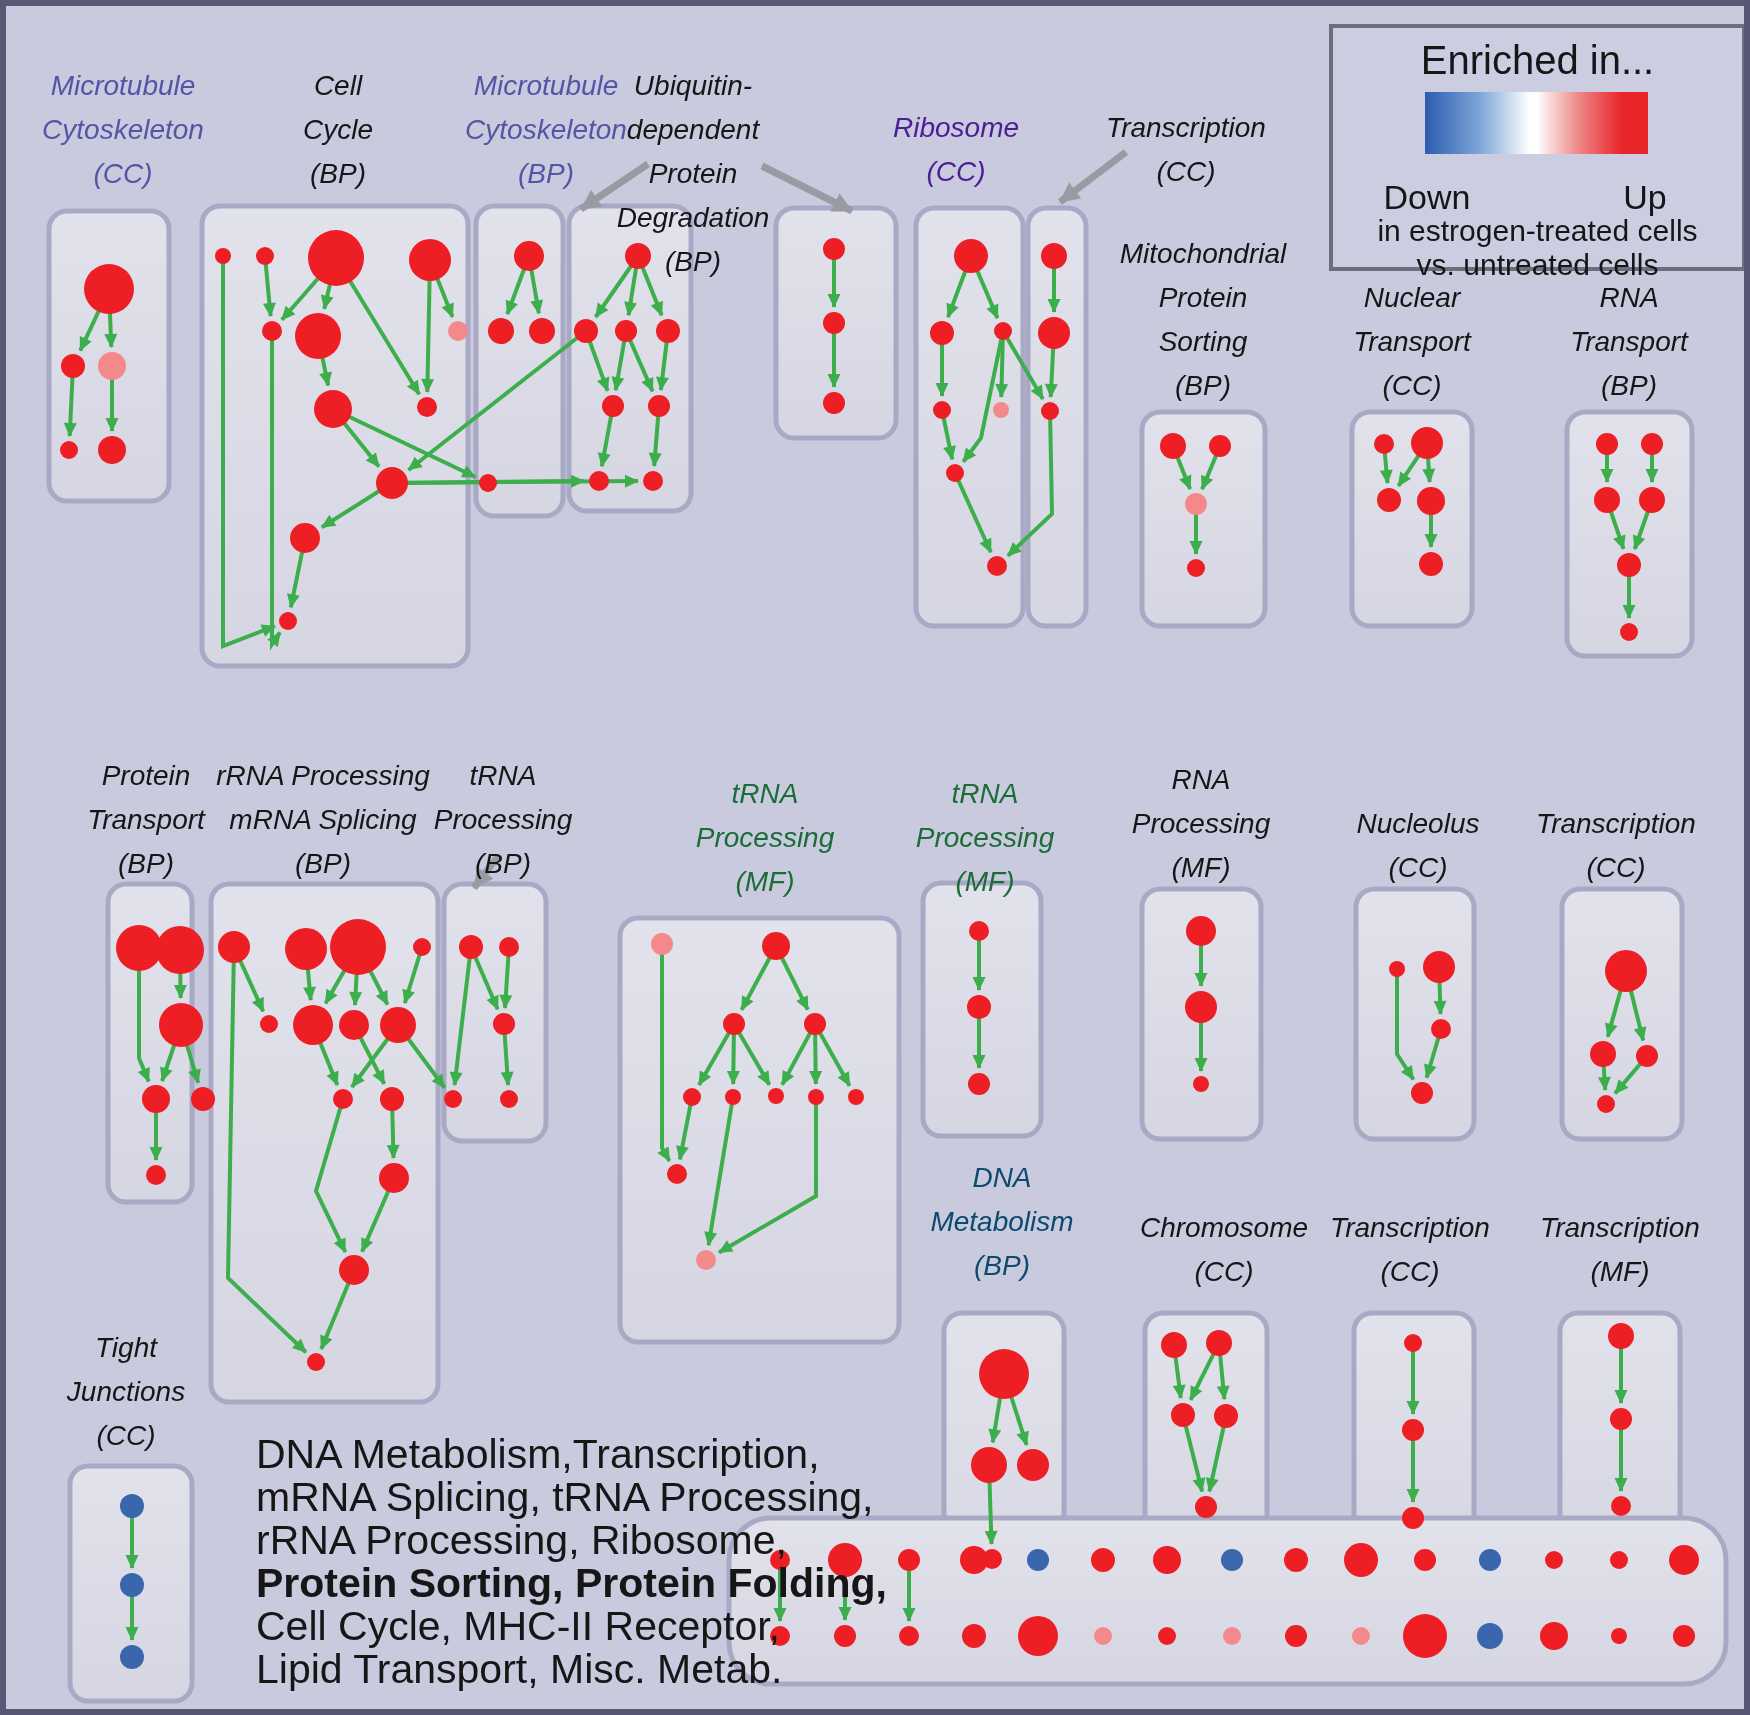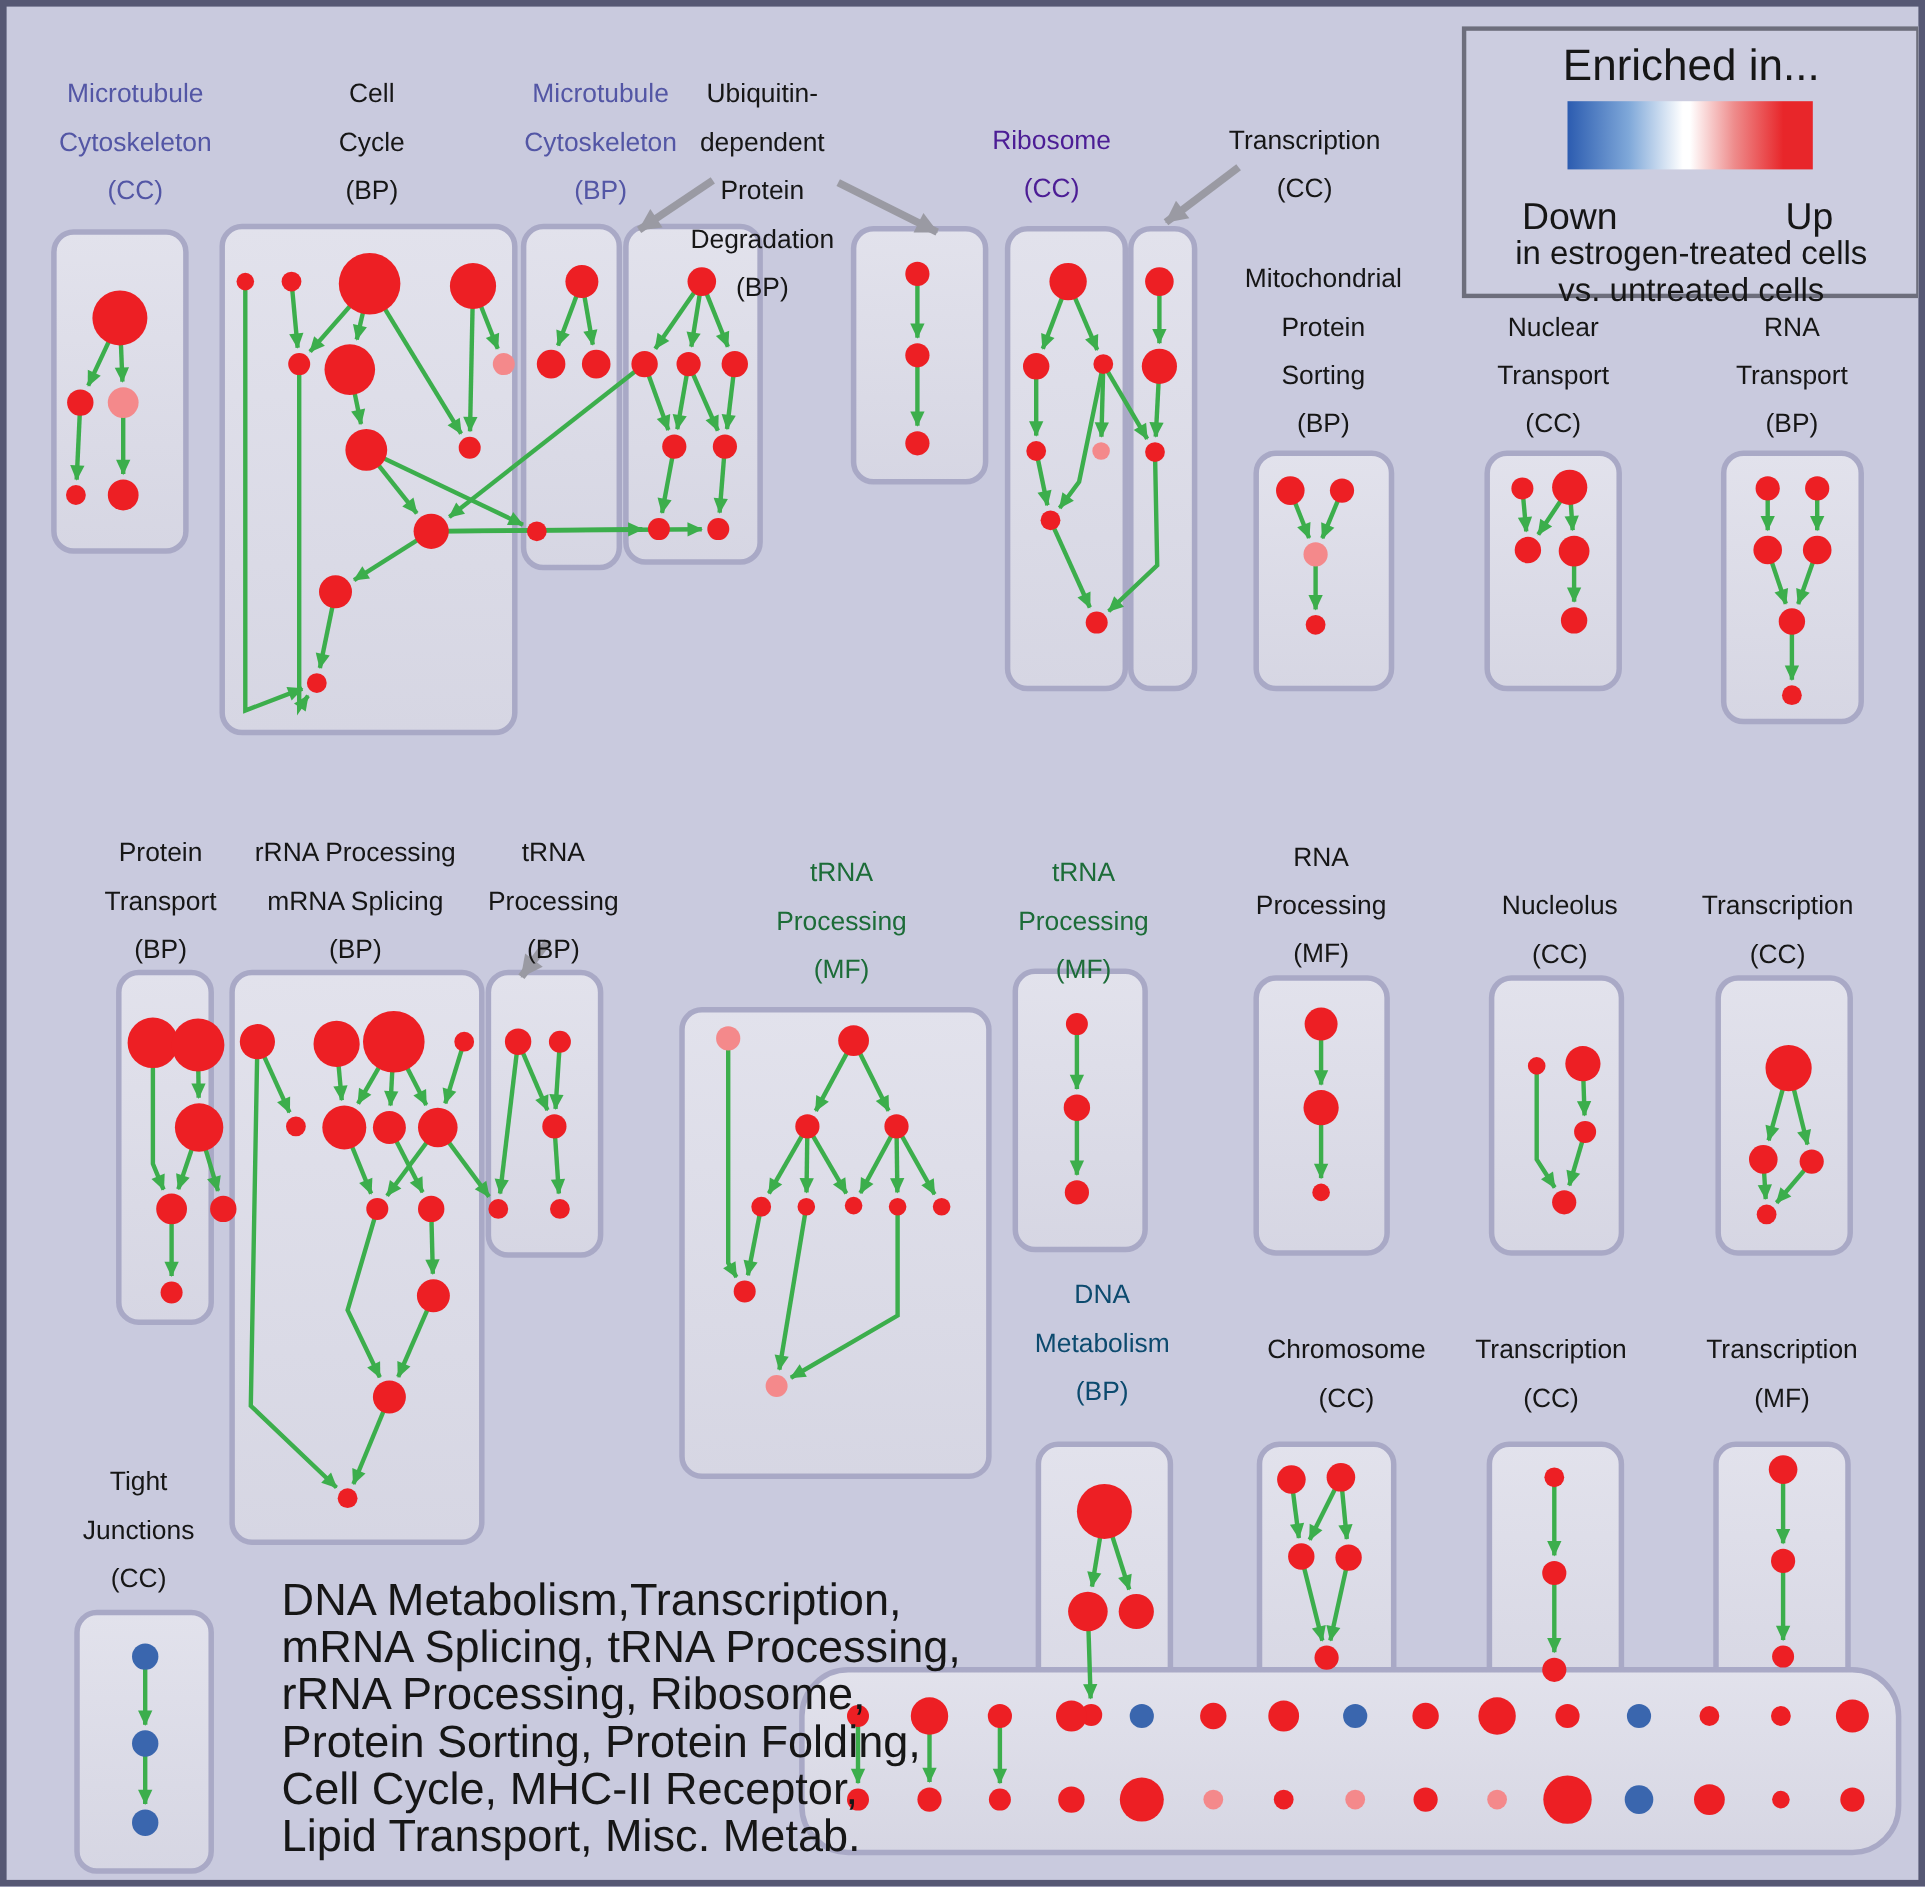--- a/index.html
+++ b/index.html
@@ -1,21 +1,21 @@
 <!DOCTYPE html>
 <html><head>
 <meta charset="utf-8">
 <style>
   html,body{margin:0;padding:0;background:#9fa0b8;}
   #figure{position:relative;width:1750px;height:1715px;box-sizing:border-box;
           border:6px solid #565874;background:#c9cade;overflow:hidden;
           font-family:"Liberation Sans",sans-serif;}
   #net{position:absolute;left:0;top:0;}
   .label{position:absolute;transform:translateX(-50%);text-align:center;
-         font-size:24px;line-height:44px;color:#161616;white-space:nowrap;}
+         font-size:28px;line-height:44px;color:#161616;white-space:nowrap;font-style:italic;}
   .note-line{position:absolute;font-size:41px;line-height:43px;color:#161616;white-space:nowrap;}
   #legend{position:absolute;box-sizing:border-box;border:4px solid #6d6e7c;
           background:#cccde0;}
   #legend .lg-title{position:absolute;width:100%;top:10px;text-align:center;
           font-size:40px;color:#161616;}
   #legend .lg-bar{position:absolute;}
   #legend .lg-down,#legend .lg-up{position:absolute;font-size:34px;color:#161616;
           transform:translateX(-50%);text-align:right;}
   #legend .lg-cap{position:absolute;width:100%;text-align:center;font-size:30px;
           line-height:34px;color:#161616;}
@@ -447,21 +447,21 @@
       <div class="label" style="left: 120px; top: 1320px; color: rgb(22, 22, 22);">
         <div>Tight</div>
         <div>Junctions</div>
         <div>(CC)</div>
       </div>
     </div>
   <div id="notes-holder">
       <div class="note-line" style="left: 250px; top: 1427px;">DNA Metabolism,Transcription,</div>
       <div class="note-line" style="left: 250px; top: 1470px;">mRNA Splicing, tRNA Processing,</div>
       <div class="note-line" style="left: 250px; top: 1513px;">rRNA Processing, Ribosome,</div>
-      <div class="note-line" style="left: 250px; top: 1556px;">Protein Sorting, Protein Folding,</div>
+      <div class="note-line" style="left: 250px; top: 1556px; font-weight: bold;">Protein Sorting, Protein Folding,</div>
       <div class="note-line" style="left: 250px; top: 1599px;">Cell Cycle, MHC-II Receptor,</div>
       <div class="note-line" style="left: 250px; top: 1642px;">Lipid Transport, Misc. Metab.</div>
     </div>
 
   <div id="legend" style="left: 1323px; top: 18px; width: 417px; height: 247px;">
     <div class="lg-title">Enriched in...</div>
     <div class="lg-bar" id="lg-bar" style="left: 92px; top: 64px; width: 223px; height: 62px; background: linear-gradient(to right, rgb(44, 92, 176) 0%, rgb(127, 168, 217) 25%, rgb(255, 255, 255) 47%, rgb(255, 255, 255) 50%, rgb(238, 140, 140) 68%, rgb(232, 38, 42) 88%);"></div>
     <div class="lg-down" id="lg-down" style="left: 94px; top: 150px;">Down</div>
     <div class="lg-up" id="lg-up" style="left: 312px; top: 150px;">Up</div>
     <div class="lg-cap" id="lg-cap2" style="top: 220px;">vs. untreated cells</div>

